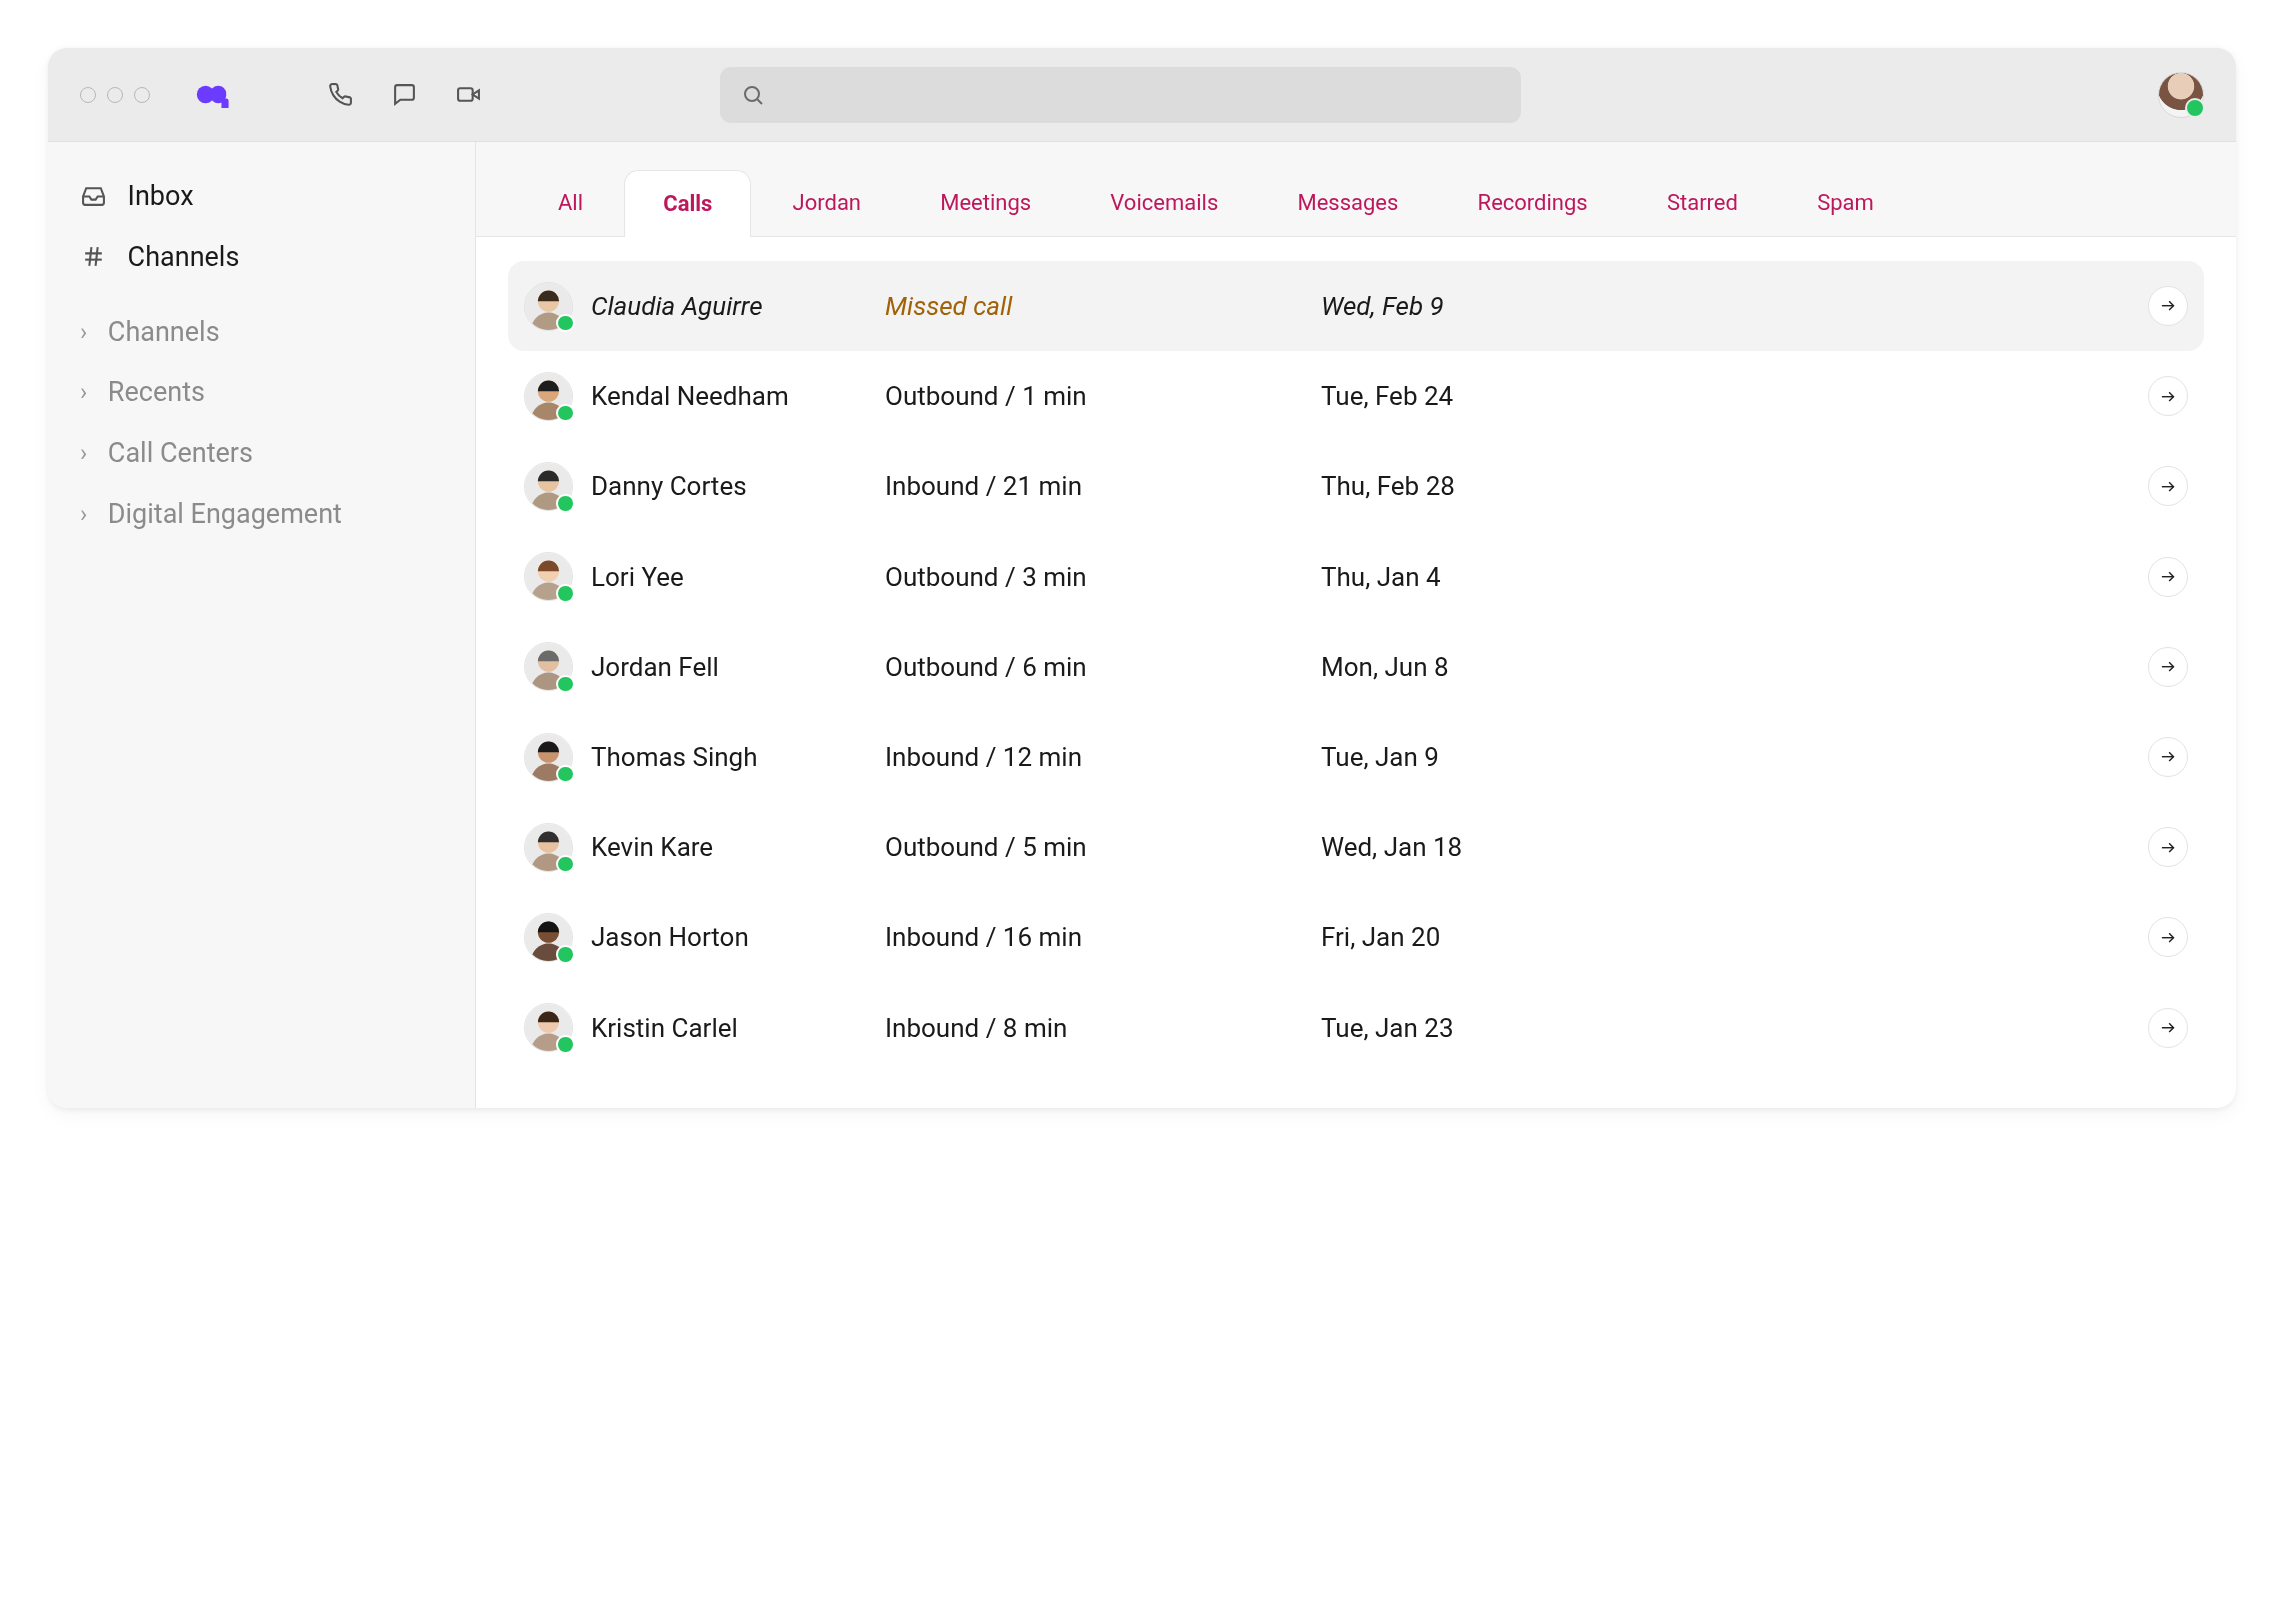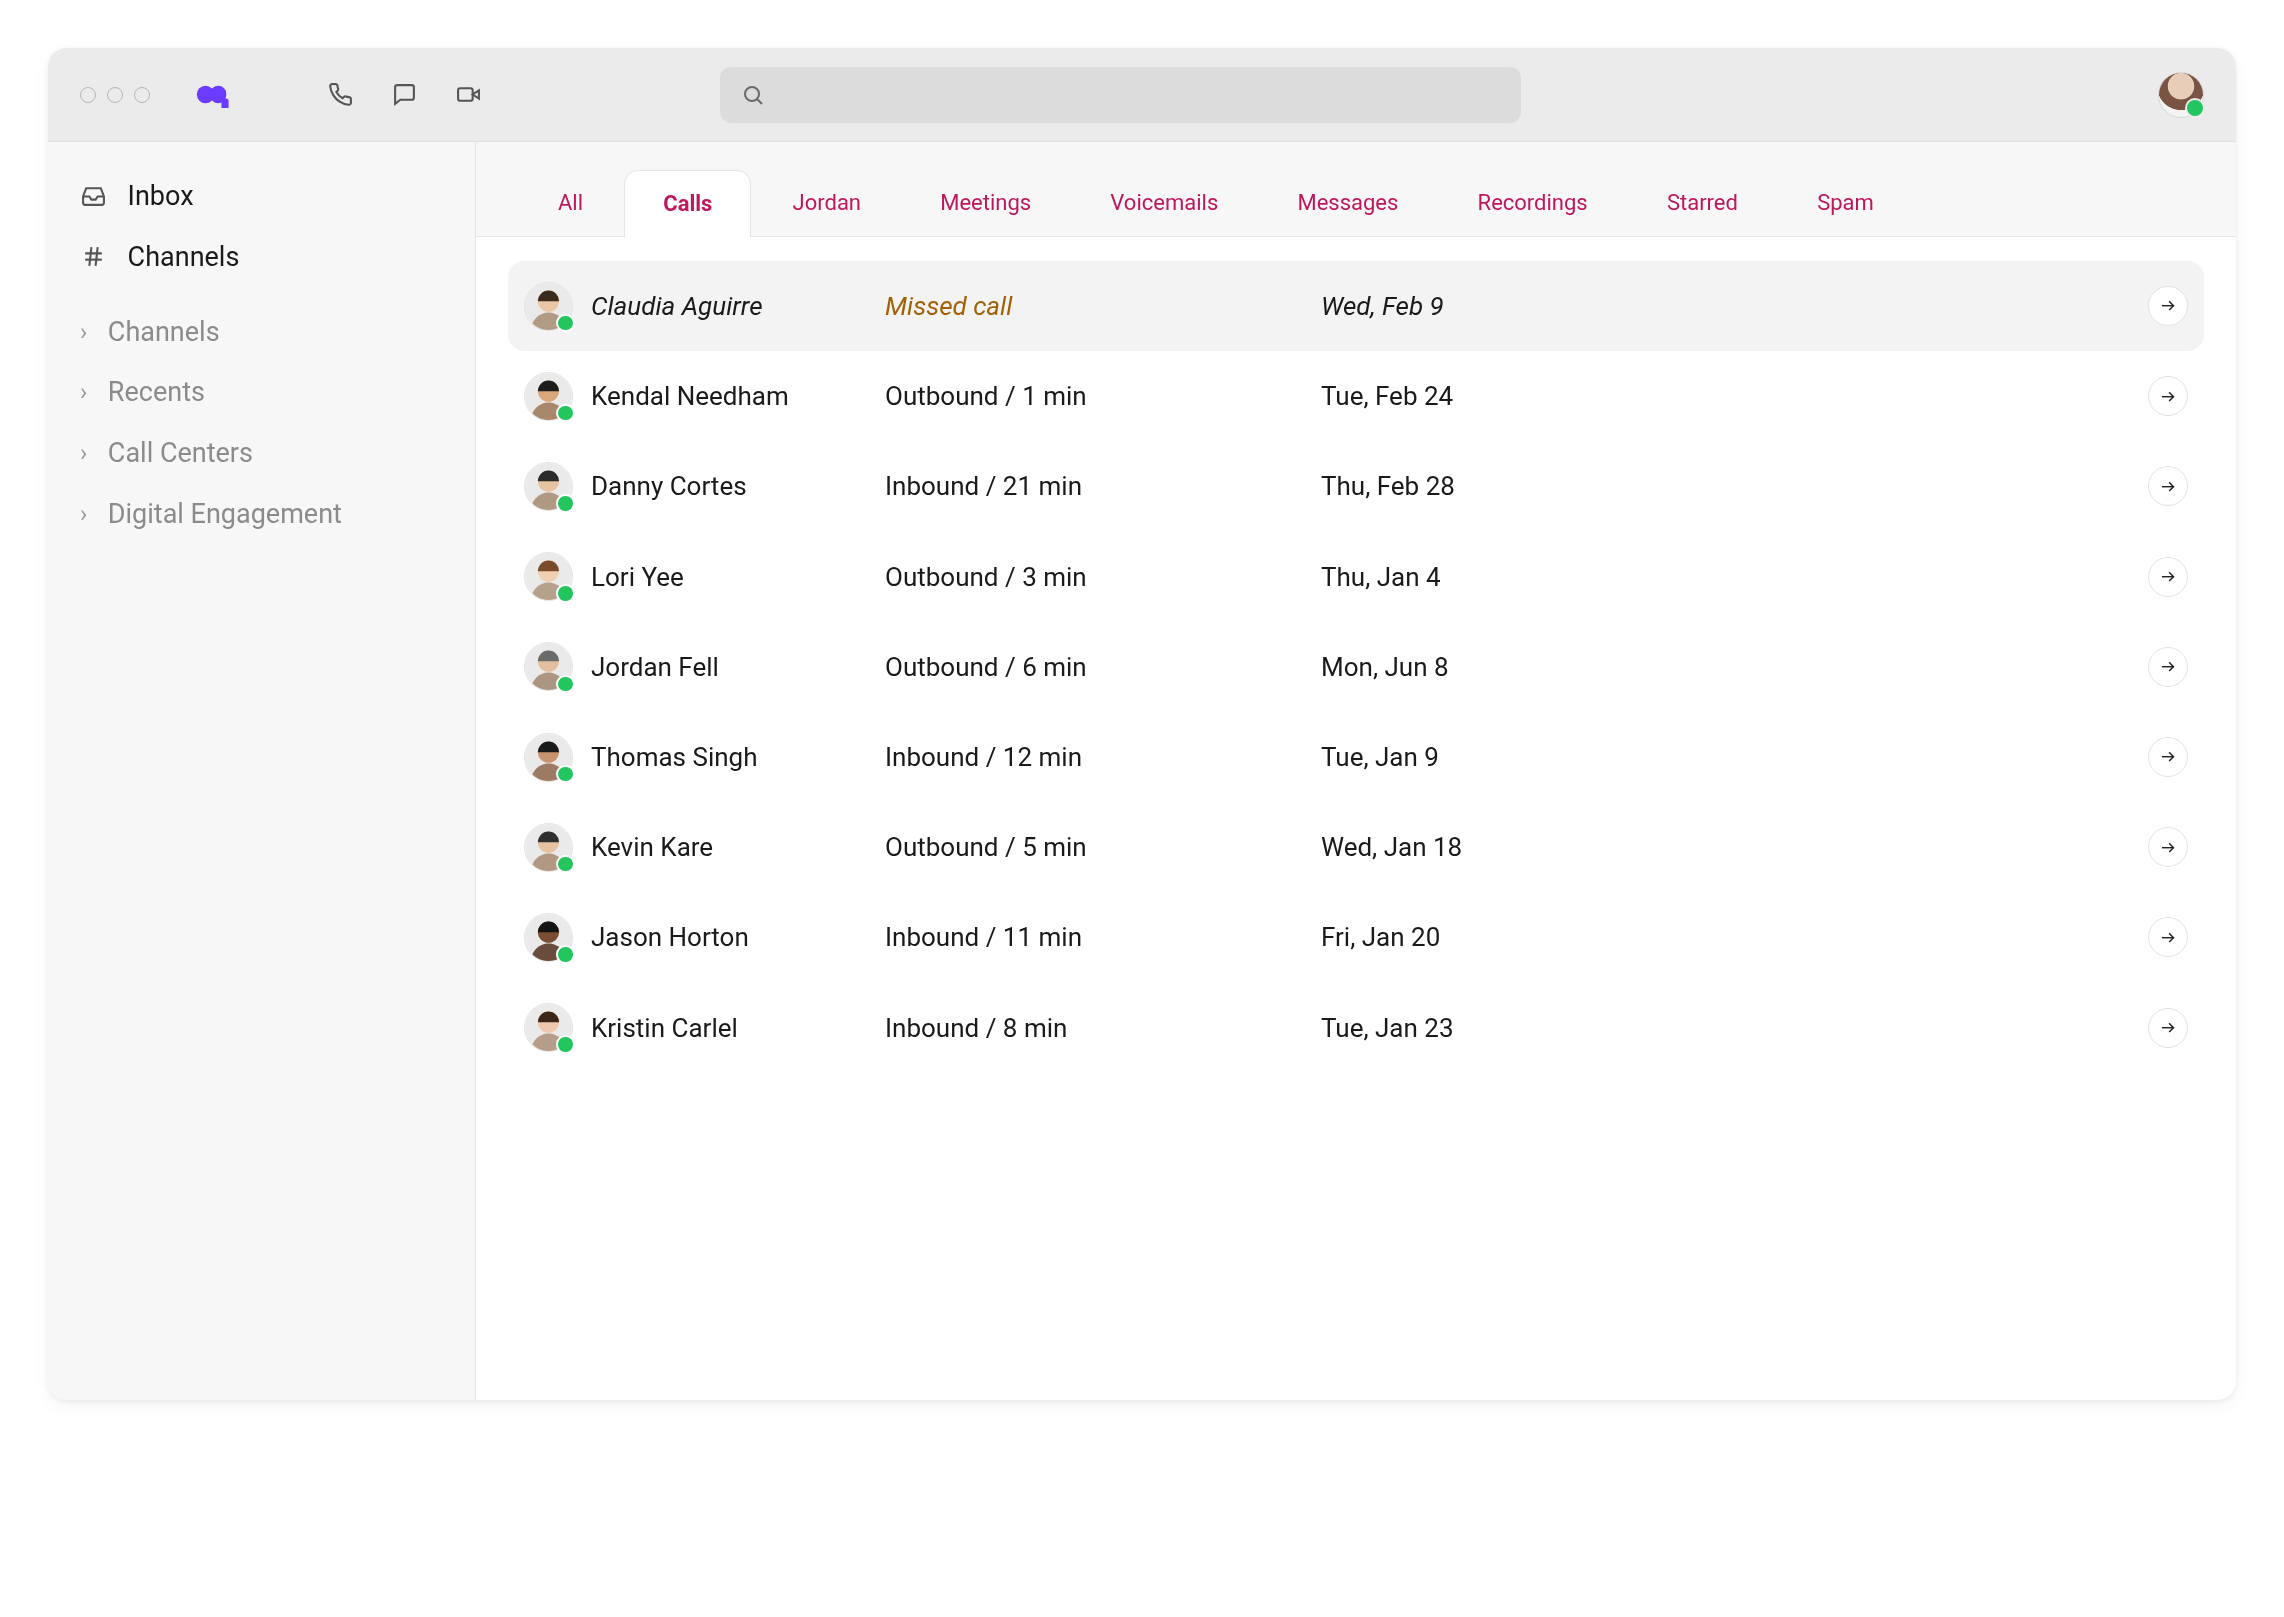--- a/index.html
+++ b/index.html
@@ -6,21 +6,21 @@
   body {
     font-family: -apple-system, BlinkMacSystemFont, "Segoe UI", Roboto, Helvetica, Arial, sans-serif;
     background: #ffffff;
     display: flex;
     justify-content: center;
     align-items: flex-start;
     padding: 48px;
   }
   .app-window {
     width: 2189px;
-    height: 1352px;
+    height: 1060px;
     border-radius: 19px;
     overflow: hidden;
     box-shadow: 0 1.6px 4.8px rgba(0,0,0,0.06), 0 6.3px 19px rgba(0,0,0,0.04);
     background: #fff;
     display: flex;
     flex-direction: column;
   }
   
   .topbar {
     height: 94px;
@@ -412,21 +412,21 @@
     <div class="avatar-wrap">
       <div class="avatar"><svg class="face" viewBox="0 0 62 62">
     <rect width="62" height="62" fill="#eaeaea"></rect>
     <circle cx="31" cy="24" r="14" fill="#7a4e33"></circle>
     <path d="M31 10 a14 14 0 0 1 14 14 h-28 a14 14 0 0 1 14 -14" fill="#141414"></path>
     <path d="M8 62 a23 23 0 0 1 46 0 z" fill="#7a4e33"></path>
     <path d="M8 62 a23 23 0 0 1 46 0 z" fill="#4a4a4a" opacity="0.35"></path>
   </svg></div>
     </div>
     <div>Jason Horton</div>
-    <div class="">Inbound / 11 min</div>
+    <div class="">Inbound / 16 min</div>
     <div>Fri, Jan 20</div>
     <div class="open-btn">
       <svg viewBox="0 0 24 24" fill="none" stroke="currentColor" stroke-width="2">
                 <line x1="4" y1="12" x2="20" y2="12"></line>
                 <polyline points="14 6 20 12 14 18"></polyline>
               </svg>
     </div>
           </div>
           <div class="row">
     <div class="avatar-wrap">

